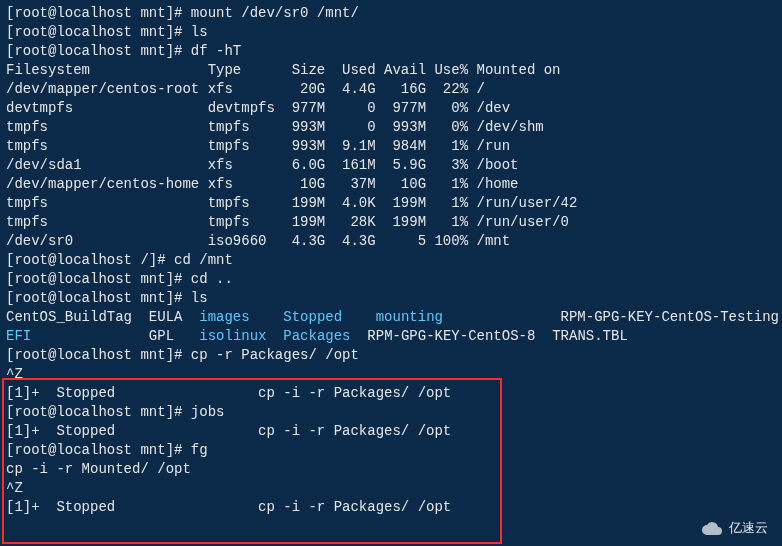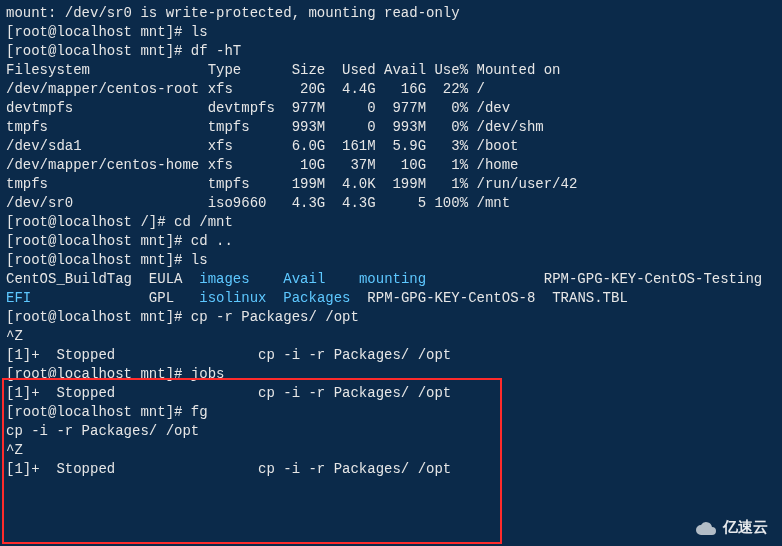--- a/index.html
+++ b/index.html
@@ -24,62 +24,63 @@
     top: 378px;
     width: 496px;
     height: 162px;
     border: 2px solid #ff2b2b;
     pointer-events: none;
   }
   .watermark {
     position: absolute;
     right: 14px;
     bottom: 8px;
-    font-size: 15px;
+    font-size: 13px;
     color: #ffffff;
     opacity: 0.9;
     display:flex;
     align-items:center;
     gap:6px;
-    font-weight:bold;
   }
   .watermark svg { opacity:0.9; }
 </style>
 </head>
 <body>
 
 <div>
 
-  <div class="line">mount: /dev/sr0 is write-protected, mounting read-only</div>
+  <div class="line"><span>[root@localhost mnt]# </span><span>mount /dev/sr0 /mnt/</span></div>
   <div class="line"><span>[root@localhost mnt]# </span><span>ls</span></div>
   <div class="line"><span>[root@localhost mnt]# </span><span>df -hT</span></div>
 
   <div class="line">Filesystem              Type      Size  Used Avail Use% Mounted on</div>
   <div class="line">/dev/mapper/centos-root xfs        20G  4.4G   16G  22% /</div>
   <div class="line">devtmpfs                devtmpfs  977M     0  977M   0% /dev</div>
   <div class="line">tmpfs                   tmpfs     993M     0  993M   0% /dev/shm</div>
+  <div class="line">tmpfs                   tmpfs     993M  9.1M  984M   1% /run</div>
   <div class="line">/dev/sda1               xfs       6.0G  161M  5.9G   3% /boot</div>
   <div class="line">/dev/mapper/centos-home xfs        10G   37M   10G   1% /home</div>
   <div class="line">tmpfs                   tmpfs     199M  4.0K  199M   1% /run/user/42</div>
+  <div class="line">tmpfs                   tmpfs     199M   28K  199M   1% /run/user/0</div>
   <div class="line">/dev/sr0                iso9660   4.3G  4.3G     5 100% /mnt</div>
 
   <div class="line"><span>[root@localhost /]# </span><span>cd /mnt</span></div>
   <div class="line"><span>[root@localhost mnt]# </span><span>cd ..</span></div>
   <div class="line"><span>[root@localhost mnt]# </span><span>ls</span></div>
 
-  <div class="line"><span>CentOS_BuildTag</span>  <span>EULA</span>  <span class="cyan">images</span>    <span class="cyan">Avail</span>    <span class="cyan">mounting</span>              <span>RPM-GPG-KEY-CentOS-Testing</span></div>
+  <div class="line"><span>CentOS_BuildTag</span>  <span>EULA</span>  <span class="cyan">images</span>    <span class="cyan">Stopped</span>    <span class="cyan">mounting</span>              <span>RPM-GPG-KEY-CentOS-Testing</span></div>
   <div class="line"><span class="cyan">EFI</span>              <span>GPL</span>   <span class="cyan">isolinux</span>  <span class="cyan">Packages</span>  <span>RPM-GPG-KEY-CentOS-8</span>  <span>TRANS.TBL</span></div>
 
   <div class="line"><span>[root@localhost mnt]# </span><span>cp -r Packages/ /opt</span></div>
   <div class="line">^Z</div>
   <div class="line">[1]+  Stopped                 cp -i -r Packages/ /opt</div>
   <div class="line"><span>[root@localhost mnt]# </span><span>jobs</span></div>
   <div class="line">[1]+  Stopped                 cp -i -r Packages/ /opt</div>
   <div class="line"><span>[root@localhost mnt]# </span><span>fg</span></div>
-  <div class="line">cp -i -r Packages/ /opt</div>
+  <div class="line">cp -i -r Mounted/ /opt</div>
   <div class="line">^Z</div>
   <div class="line">[1]+  Stopped                 cp -i -r Packages/ /opt</div>
 
 </div>
 
 <div class="highlight-box"></div>
 
 <div class="watermark">
   <svg width="22" height="14" viewBox="0 0 22 14">
       <path fill="#fff" d="M17 13H6a5 5 0 0 1 0-10 6 6 0 0 1 11 2 4 4 0 0 1 0 8z" opacity="0.85"></path>

